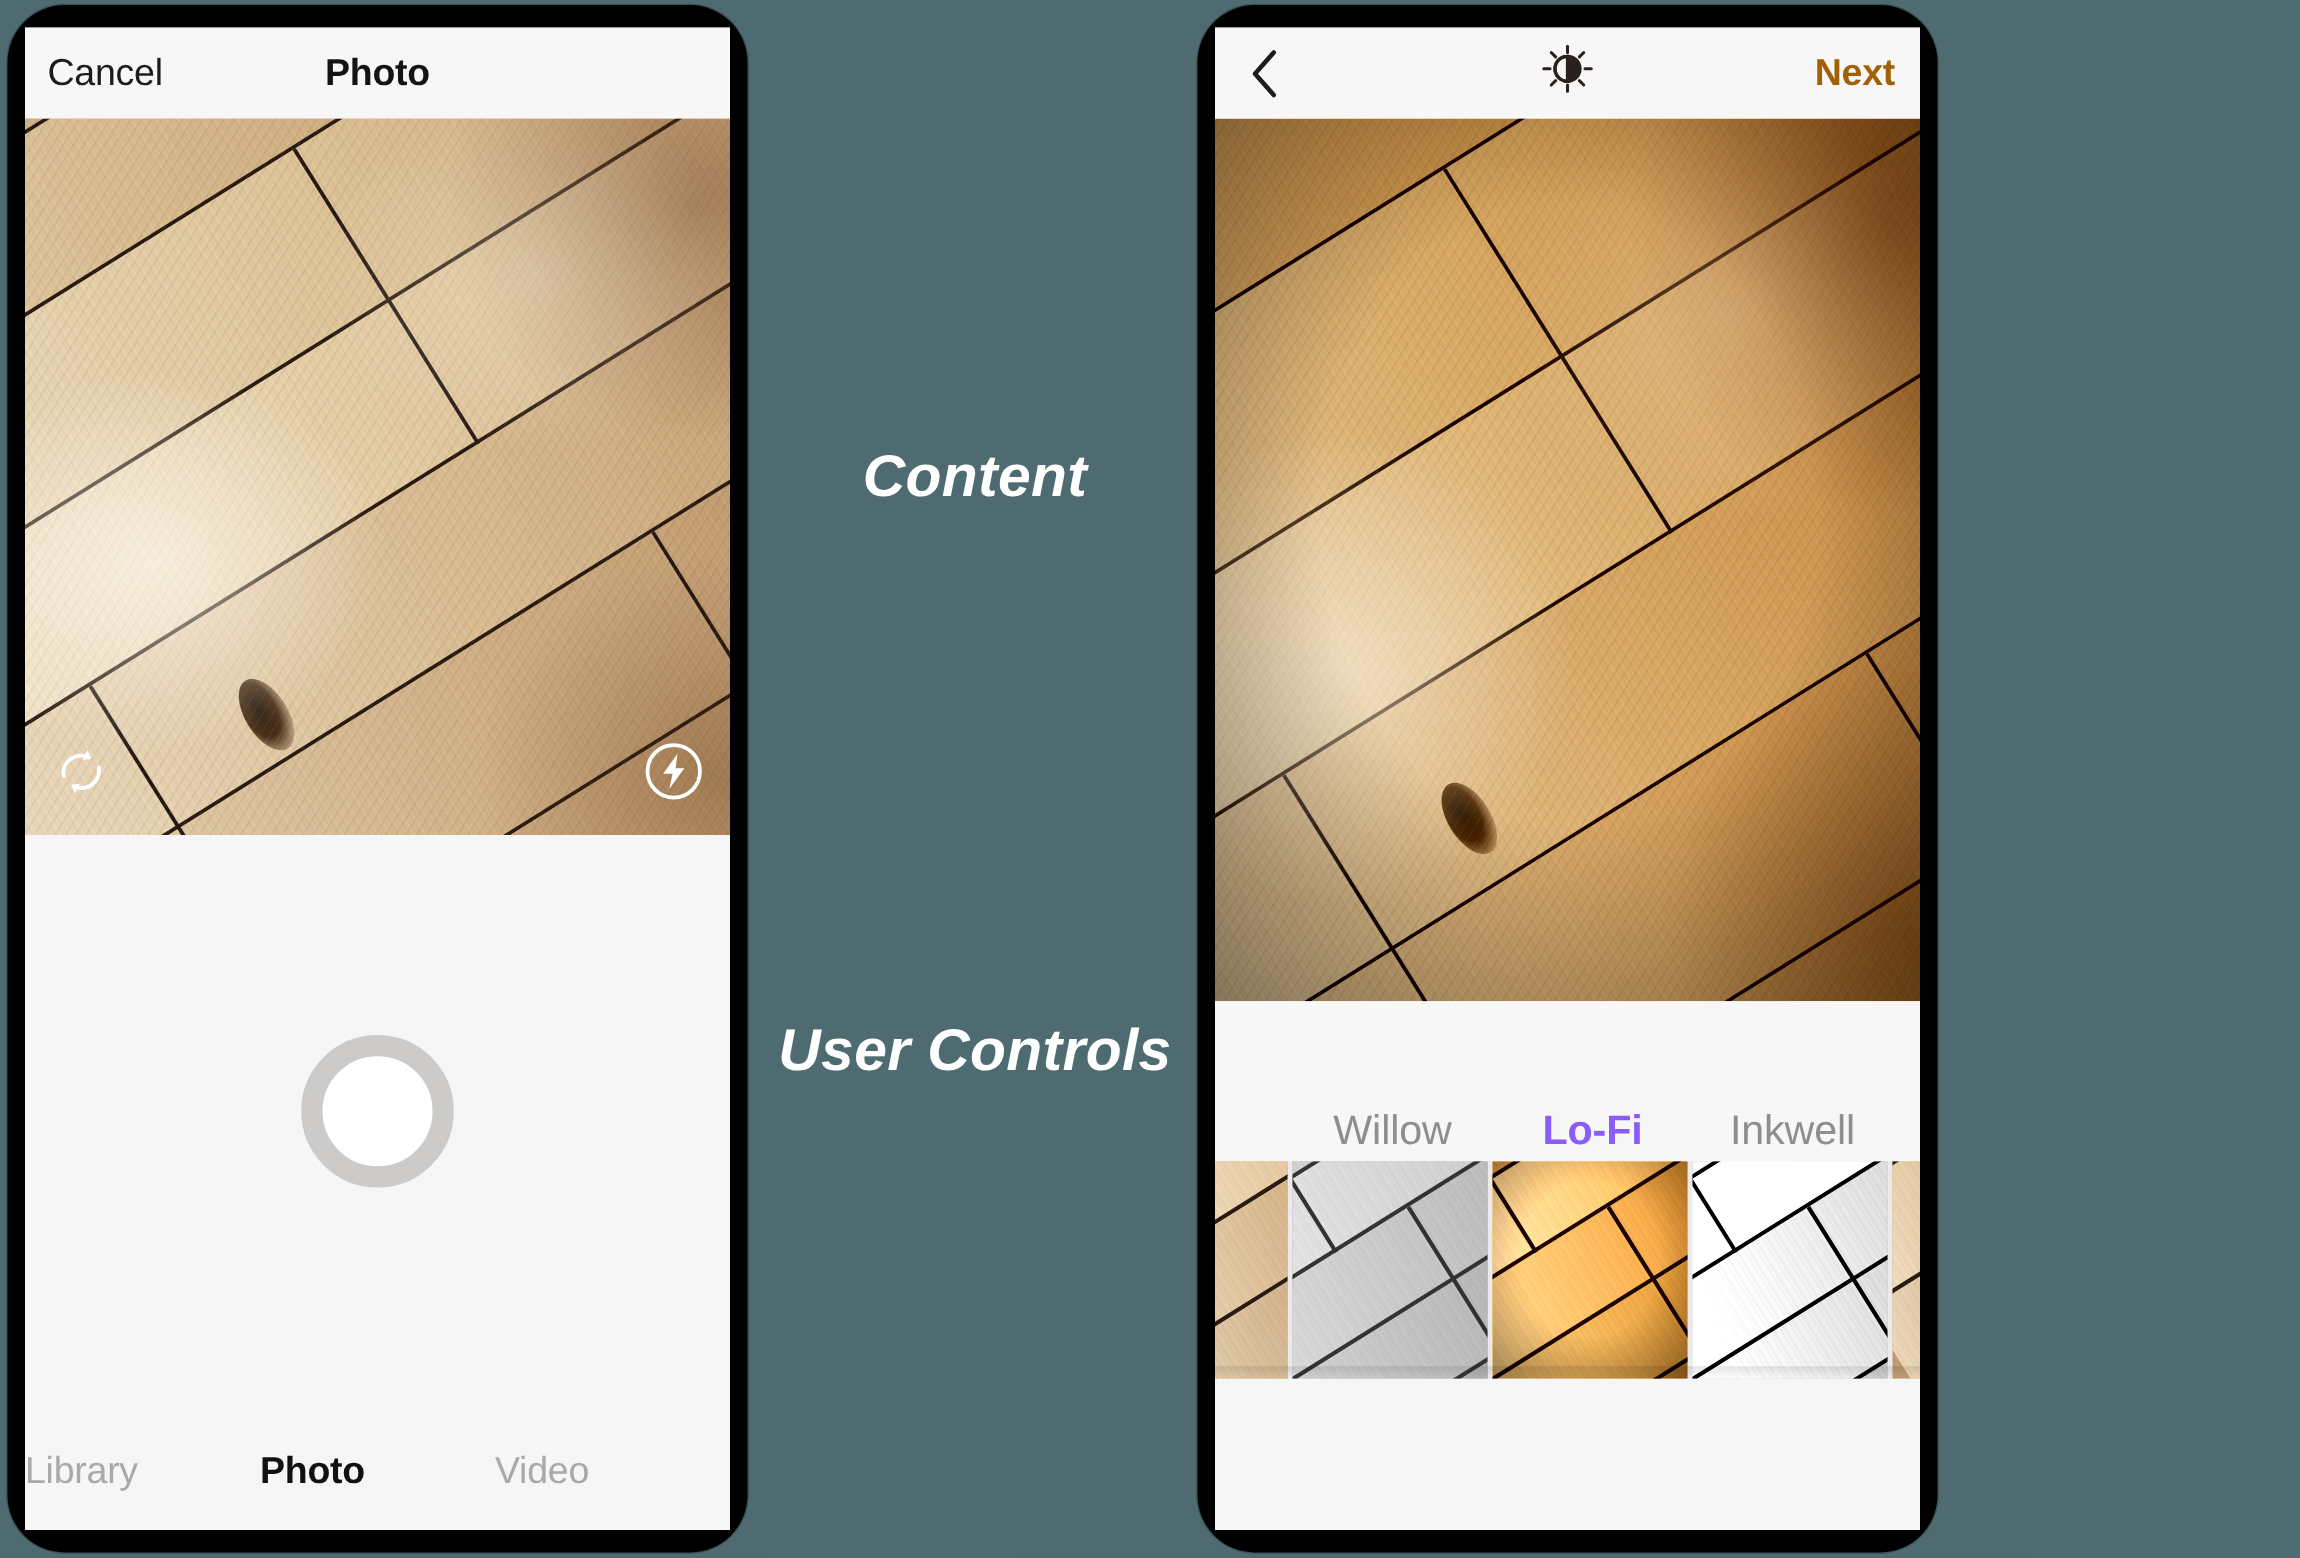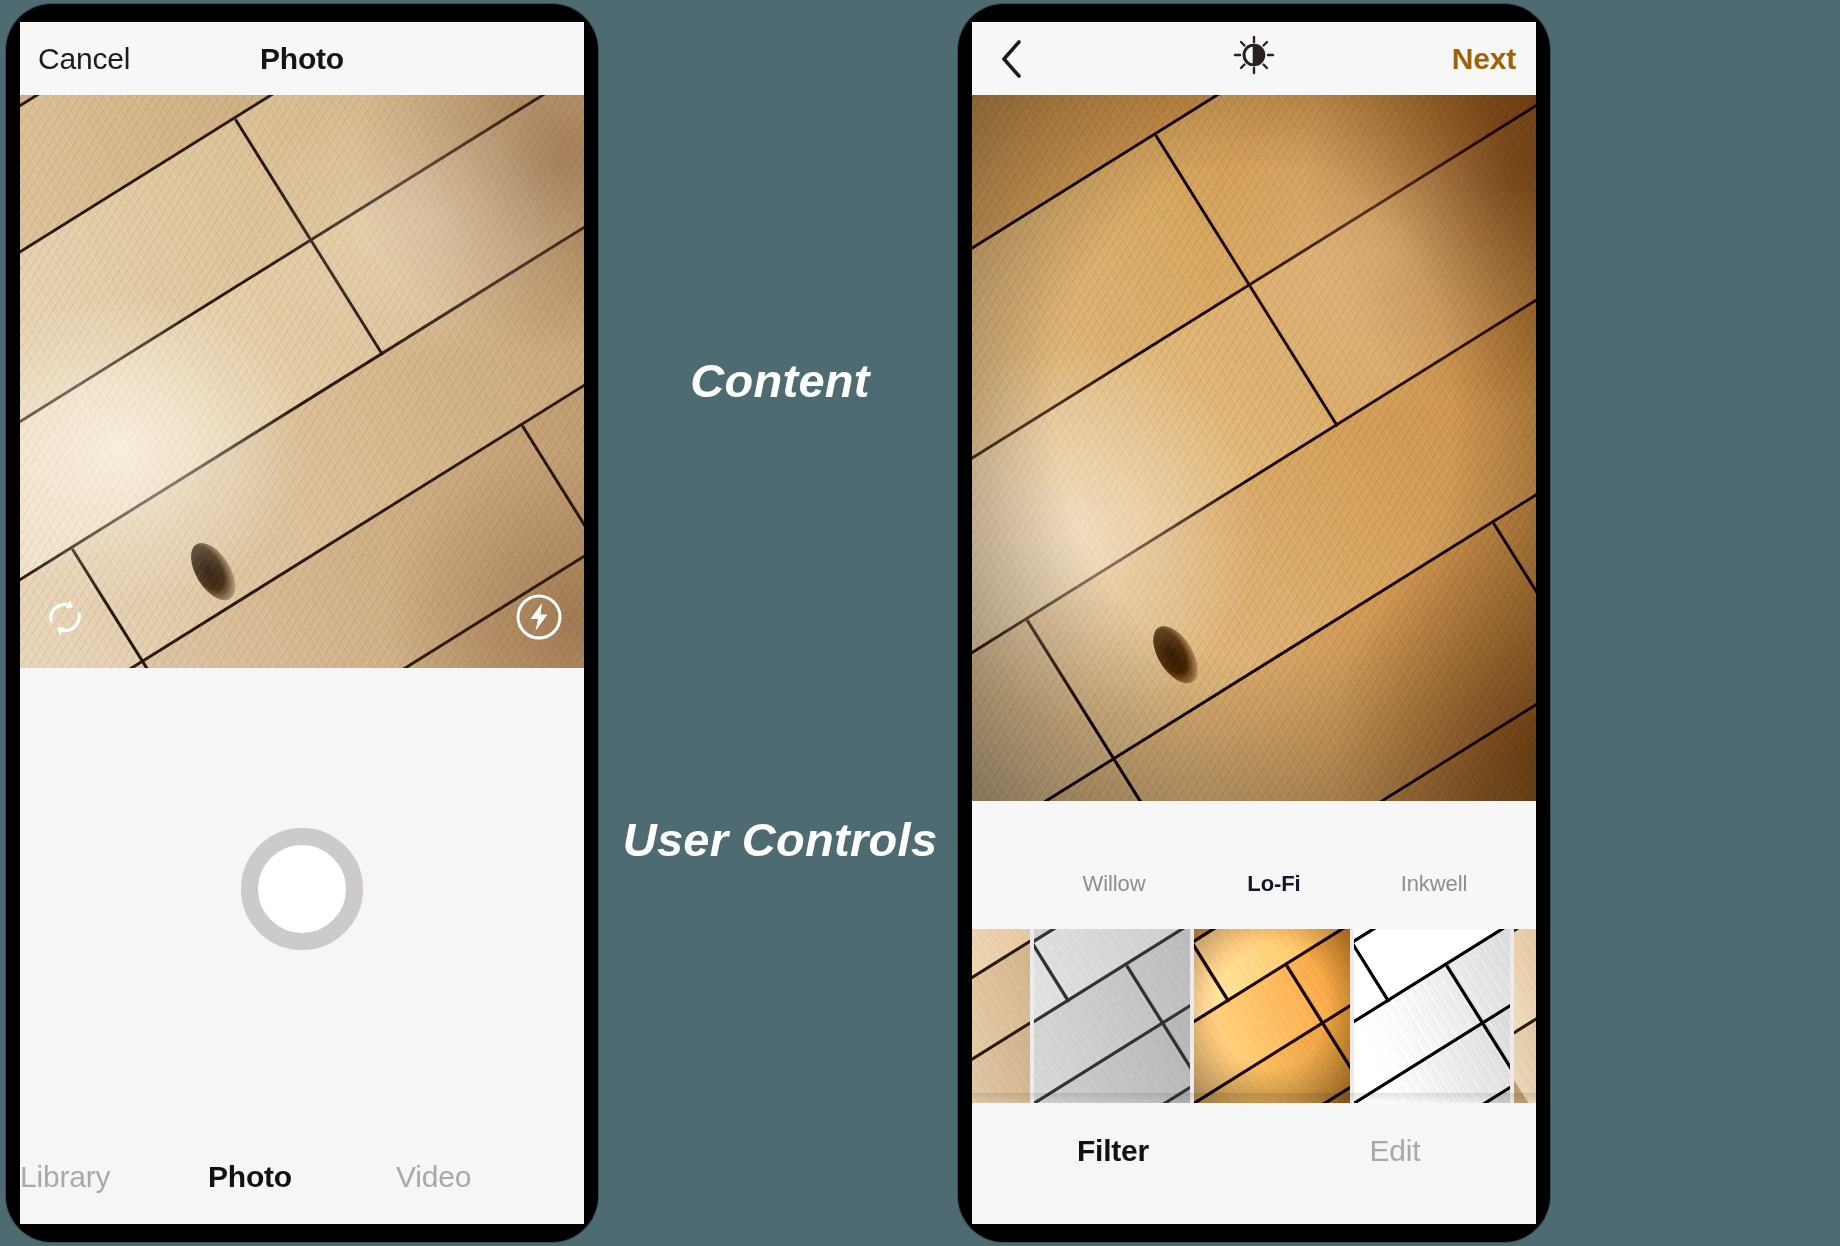--- a/index.html
+++ b/index.html
@@ -204,30 +204,30 @@
   
   .filter-names {
     flex: 0 0 128px;
     position: relative;
     background: #f7f7f7;
     display: flex;
     align-items: flex-end;
   }
   .filter-names .fn {
     position: absolute;
-    bottom: 32px;
-    font-size: 22px;
+    bottom: 6px;
+    font-size: 33px;
     color: #8e8e8e;
     letter-spacing: -0.1px;
     transform: translateX(-50%);
     white-space: nowrap;
     margin-top: 11px;
   }
   .filter-names .fn.sel {
-    color: #0f172a;
+    color: #8b5cf6;
     font-weight: bold;
   }
 
   .thumbs {
     flex: 0 0 174px;
     position: relative;
     background: #eceaea;
     overflow: hidden;
   }
   .thumb {
@@ -432,22 +432,18 @@
         <div class="wood">
           <div class="plank" style="top:0%;  height:25%; background:linear-gradient(100deg,#e8d4b4,#c9a87c);"></div>
           <div class="plank" style="top:25%; height:25%; background:linear-gradient(100deg,#f2e2c6,#d6b488);"></div>
           <div class="plank" style="top:50%; height:25%; background:linear-gradient(100deg,#e5d2b2,#c49c6e);"></div>
 
         </div>
       </div>
       <div class="thumbs-shadow"></div>
     </div>
 
-    <div class="tabbar two">
-      <div><span class="tab active">Filter</span></div>
-      <div><span class="tab">Edit</span></div>
-    </div>
 
   </div>
 </div>
 
 <div class="annot annot-content">Content</div>
 <div class="annot annot-controls">User Controls</div>
 
 </body></html>

